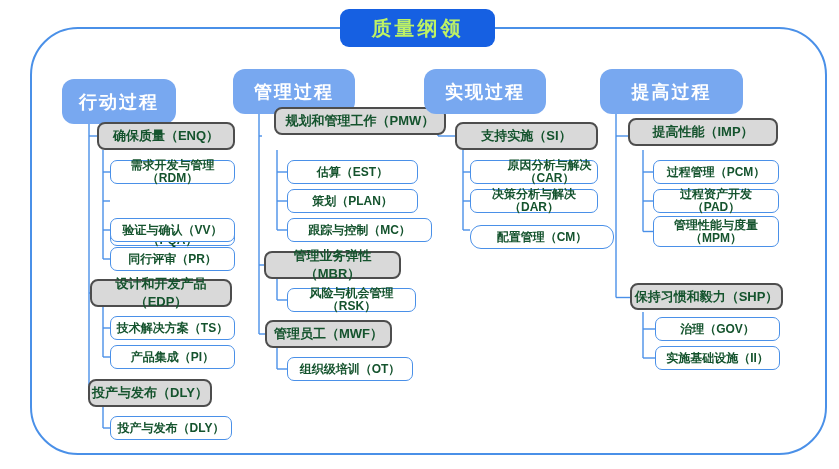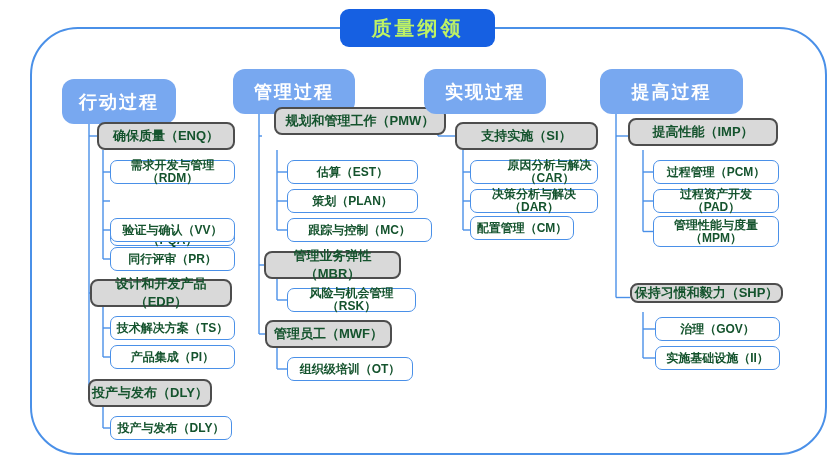--- a/index.html
+++ b/index.html
@@ -108,23 +108,23 @@
       <div class="node white" style="left: 287px; top: 189px; width: 131px; height: 24px;">策划（PLAN）</div>
       <div class="node white" style="left: 287px; top: 218px; width: 145px; height: 24px;">跟踪与控制（MC）</div>
       <div class="node gray" style="left: 264px; top: 251px; width: 137px; height: 28px;">管理业务弹性（MBR）</div>
       <div class="node white" style="left: 287px; top: 288px; width: 129px; height: 24px;">风险与机会管理（RSK）</div>
       <div class="node gray" style="left: 265px; top: 320px; width: 127px; height: 28px;">管理员工（MWF）</div>
       <div class="node white" style="left: 287px; top: 357px; width: 126px; height: 24px;">组织级培训（OT）</div>
       <div class="col-header" style="left: 424px; width: 122px; border-radius: 12px;">实现过程</div>
       <div class="node gray" style="left: 455px; top: 122px; width: 143px; height: 28px;">支持实施（SI）</div>
       <div class="node white" style="left: 470px; top: 160px; width: 128px; height: 24px; padding-left: 33px;">原因分析与解决（CAR）</div>
       <div class="node white" style="left: 470px; top: 189px; width: 128px; height: 24px;">决策分析与解决（DAR）</div>
-      <div class="node white" style="left: 470px; top: 216px; width: 104px; height: 24px;">配置管理（CM）</div>
+      <div class="node white" style="left: 470px; top: 225px; width: 144px; height: 24px; border-radius: 11px;">配置管理（CM）</div>
       <div class="col-header" style="left: 600px; width: 143px;">提高过程</div>
       <div class="node gray" style="left: 628px; top: 118px; width: 150px; height: 28px;">提高性能（IMP）</div>
       <div class="node white" style="left: 653px; top: 160px; width: 126px; height: 24px;">过程管理（PCM）</div>
       <div class="node white" style="left: 653px; top: 189px; width: 126px; height: 24px;">过程资产开发（PAD）</div>
       <div class="node white" style="left: 653px; top: 216px; width: 126px; height: 31px;">管理性能与度量（MPM）</div>
-      <div class="node gray" style="left: 630px; top: 283px; width: 153px; height: 20px;">保持习惯和毅力（SHP）</div>
+      <div class="node gray" style="left: 630px; top: 283px; width: 153px; height: 27px;">保持习惯和毅力（SHP）</div>
       <div class="node white" style="left: 655px; top: 317px; width: 125px; height: 24px;">治理（GOV）</div>
       <div class="node white" style="left: 655px; top: 346px; width: 125px; height: 24px;">实施基础设施（II）</div>
     </div>
 </div>
 
 </body></html>

